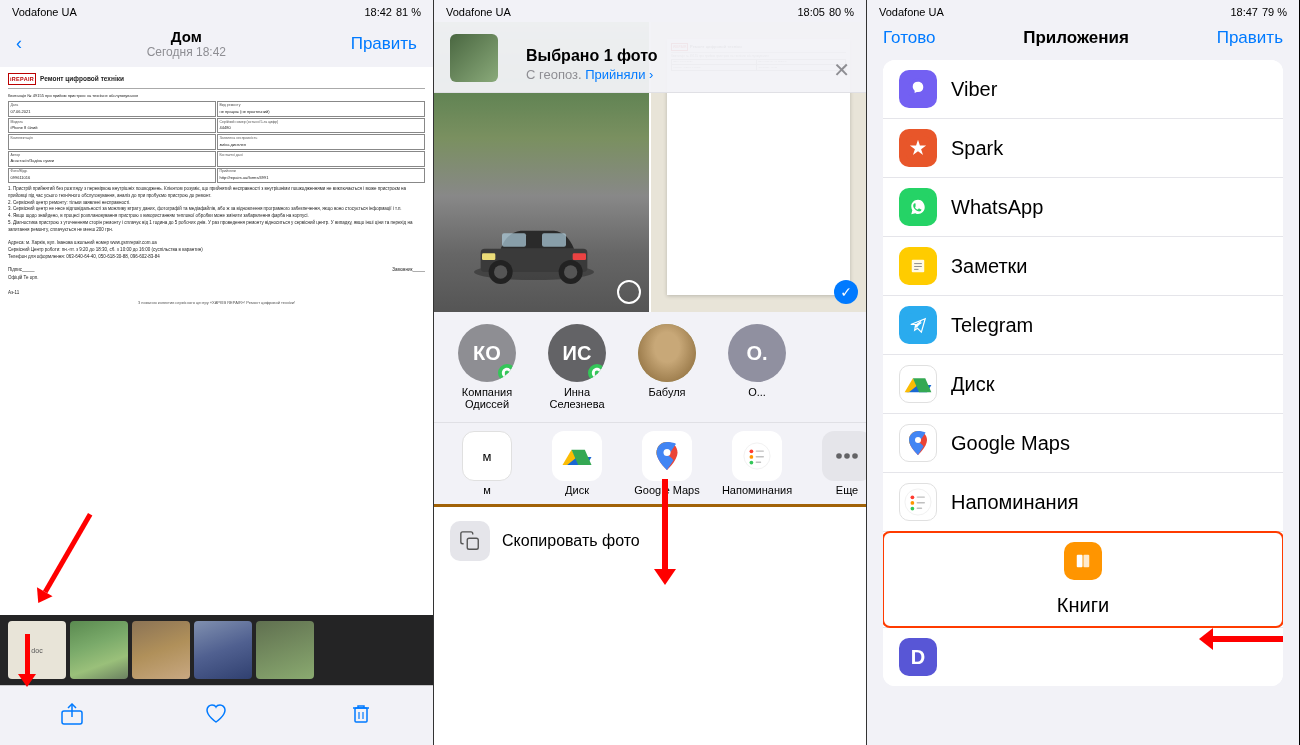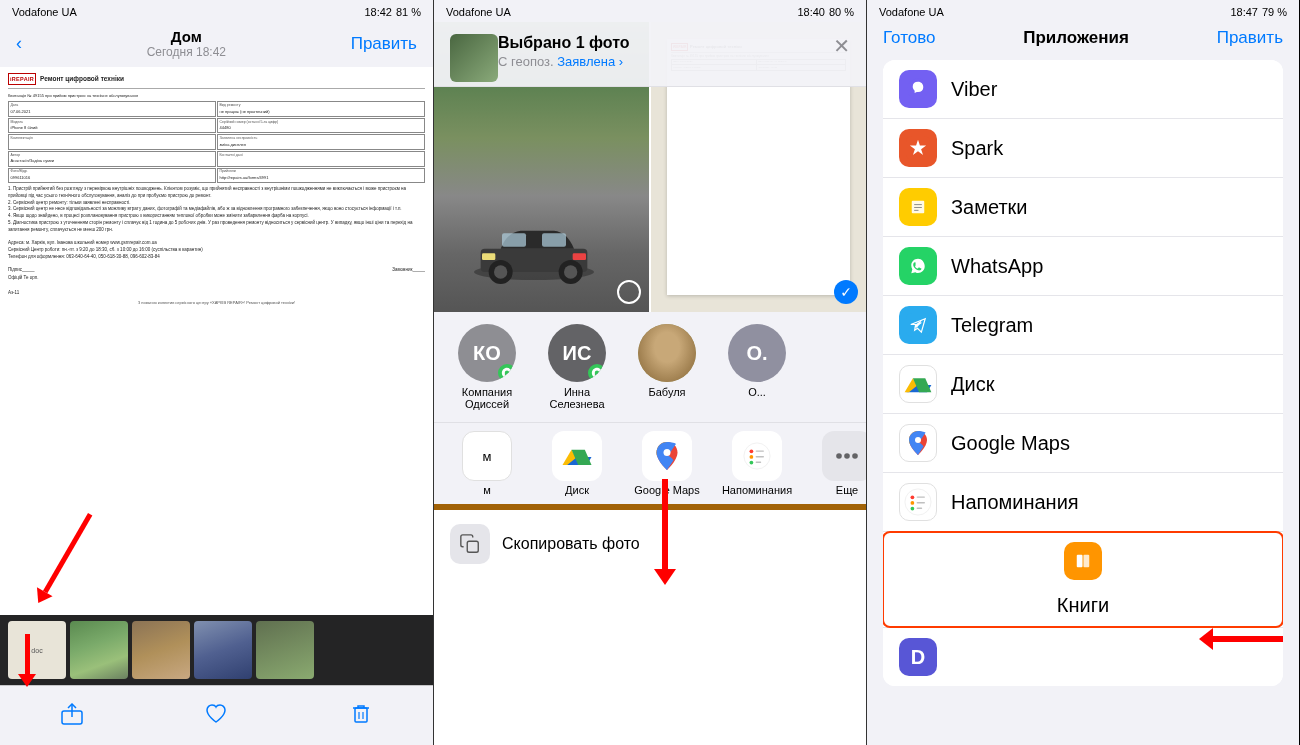--- a/index.html
+++ b/index.html
@@ -282,21 +282,21 @@
       font-size: 11px;
       color: #000;
       margin-top: 3px;
       text-align: center;
     }
 
     
     .copy-row {
       background: #fff;
       padding: 14px 16px;
-      border-top: 6px solid #a16207;
+      border-top: 3px solid #a16207;
       display: flex;
       align-items: center;
       gap: 12px;
     }
     .copy-icon-box {
       width: 40px;
       height: 40px;
       background: #e5e5ea;
       border-radius: 10px;
       display: flex;
@@ -561,21 +561,21 @@
       </svg>
     </div>
   </div>
 </div>
 
 <div class="panel panel2">
 
   <div class="status-bar">
     <span class="status-bar-left">Vodafone UA</span>
     <div class="status-bar-right">
-      <span>18:40</span>
+      <span>18:05</span>
       <span>80 %</span>
     </div>
   </div>
 
   <div style="position:relative; height:290px;">
     <div class="photo-grid">
 
       <div class="photo-cell">
         <div style="width:100%;height:100%;background:linear-gradient(180deg,#87a87a 0%,#5a8050 20%,#7a9060 40%,#888 60%,#666 80%,#555 100%);position:relative;">
 
@@ -618,27 +618,27 @@
               </tbody>
                 </table>
             </div>
           </div>
           <div class="photo-selected-badge">✓</div>
         </div>
       </div>
     </div>
   </div>
 
-  <div style="position:absolute;top:22px;left:0;right:0;background:rgba(242,242,247,0.95);padding:12px 16px 4px;display:flex;align-items:flex-start;gap:0;border-bottom:1px solid #e0e0e5;z-index:5;">
+  <div style="position:absolute;top:22px;left:0;right:0;background:rgba(242,242,247,0.95);padding:12px 16px 10px;display:flex;align-items:flex-end;gap:28px;border-bottom:1px solid #e0e0e5;z-index:5;">
     <div style="width:48px;height:48px;border-radius:6px;background:linear-gradient(135deg,#4a6741,#8aaa7a);flex-shrink:0;"></div>
     <div style="flex:1;">
       <div style="font-size:16px;font-weight:600;color:#000;">Выбрано 1 фото</div>
       <div style="font-size:13px;color:#8e8e93;margin-top:2px;">
         <span>С геопоз.</span>
-        <span style="color:#007aff;">Заявлена ›</span>
+        <span style="color:#007aff;">Прийняли ›</span>
       </div>
     </div>
     <div style="font-size:20px;color:#8e8e93;">✕</div>
   </div>
 
   <div class="contacts-row">
 
 
     <div class="contact-item">
       <div class="contact-avatar contact-avatar-ko">
@@ -777,41 +777,41 @@
       <div class="app-list-icon icon-spark">
         <svg width="24" height="24" viewBox="0 0 50 50">
             <rect width="50" height="50" rx="12" fill="#e8562a"></rect>
             <path d="M25 8l4 12h13l-10.5 7.5 4 12L25 32l-10.5 7.5 4-12L8 20h13z" fill="white"></path>
           </svg>
       </div>
       <span class="app-list-name">Spark</span>
     </div>
 
     <div class="app-list-item">
+      <div class="app-list-icon icon-whatsapp">
+        <svg width="24" height="24" viewBox="0 0 50 50">
+            <rect width="50" height="50" rx="12" fill="#25d366"></rect>
+            <path d="M25 10C17 10 11 16 11 24c0 2.8.8 5.5 2.2 7.8L11 40l8.5-2.2C21.7 39 23.3 39.5 25 39.5c8 0 14-6 14-14S33 10 25 10z" fill="white"></path>
+            <path d="M20 18c-.4-.9-1.2-.9-1.5-.9-1 0-2 .8-2.5 1.5-.5.8-1 2-1 4 0 2.2 1.4 4.4 1.6 4.7.2.3 2.8 4.5 7 6 3.5 1.2 4.2.9 5 .8 1.8-.2 2.8-1.4 3.2-2.2.4-.8.4-1.5.3-1.7-.1-.2-.4-.3-1-.6s-3-1.5-3.4-1.7c-.4-.2-.8-.3-1.2.3s-1.3 1.7-1.6 2c-.3.3-.6.3-1.1.1-1.6-.7-3.3-1.8-4.4-3.2-.8-1-.7-2 .5-3z" fill="#25d366"></path>
+          </svg>
+      </div>
+      <span class="app-list-name">WhatsApp</span>
+    </div>
+
+    <div class="app-list-item">
       <div class="app-list-icon icon-notes">
         <svg width="24" height="24" viewBox="0 0 50 50">
             <rect width="50" height="50" rx="12" fill="#ffcc00"></rect>
             <rect x="12" y="12" width="26" height="26" rx="2" fill="white" opacity="0.9"></rect>
             <line x1="17" y1="20" x2="33" y2="20" stroke="#888" stroke-width="2"></line>
             <line x1="17" y1="26" x2="33" y2="26" stroke="#888" stroke-width="2"></line>
             <line x1="17" y1="32" x2="26" y2="32" stroke="#888" stroke-width="2"></line>
           </svg>
       </div>
       <span class="app-list-name">Заметки</span>
-    </div>
-
-    <div class="app-list-item">
-      <div class="app-list-icon icon-whatsapp">
-        <svg width="24" height="24" viewBox="0 0 50 50">
-            <rect width="50" height="50" rx="12" fill="#25d366"></rect>
-            <path d="M25 10C17 10 11 16 11 24c0 2.8.8 5.5 2.2 7.8L11 40l8.5-2.2C21.7 39 23.3 39.5 25 39.5c8 0 14-6 14-14S33 10 25 10z" fill="white"></path>
-            <path d="M20 18c-.4-.9-1.2-.9-1.5-.9-1 0-2 .8-2.5 1.5-.5.8-1 2-1 4 0 2.2 1.4 4.4 1.6 4.7.2.3 2.8 4.5 7 6 3.5 1.2 4.2.9 5 .8 1.8-.2 2.8-1.4 3.2-2.2.4-.8.4-1.5.3-1.7-.1-.2-.4-.3-1-.6s-3-1.5-3.4-1.7c-.4-.2-.8-.3-1.2.3s-1.3 1.7-1.6 2c-.3.3-.6.3-1.1.1-1.6-.7-3.3-1.8-4.4-3.2-.8-1-.7-2 .5-3z" fill="#25d366"></path>
-          </svg>
-      </div>
-      <span class="app-list-name">WhatsApp</span>
     </div>
 
     <div class="app-list-item">
       <div class="app-list-icon icon-telegram">
         <svg width="24" height="24" viewBox="0 0 50 50">
             <rect width="50" height="50" rx="12" fill="#2aabee"></rect>
             <path d="M10 24l30-12-8 28-8-8-6 4 2-12zm22-4l-14 10" fill="none" stroke="white" stroke-width="2.5"></path>
             <path d="M22 32l-2-8 14-10-12 18z" fill="white"></path>
           </svg>
       </div>

